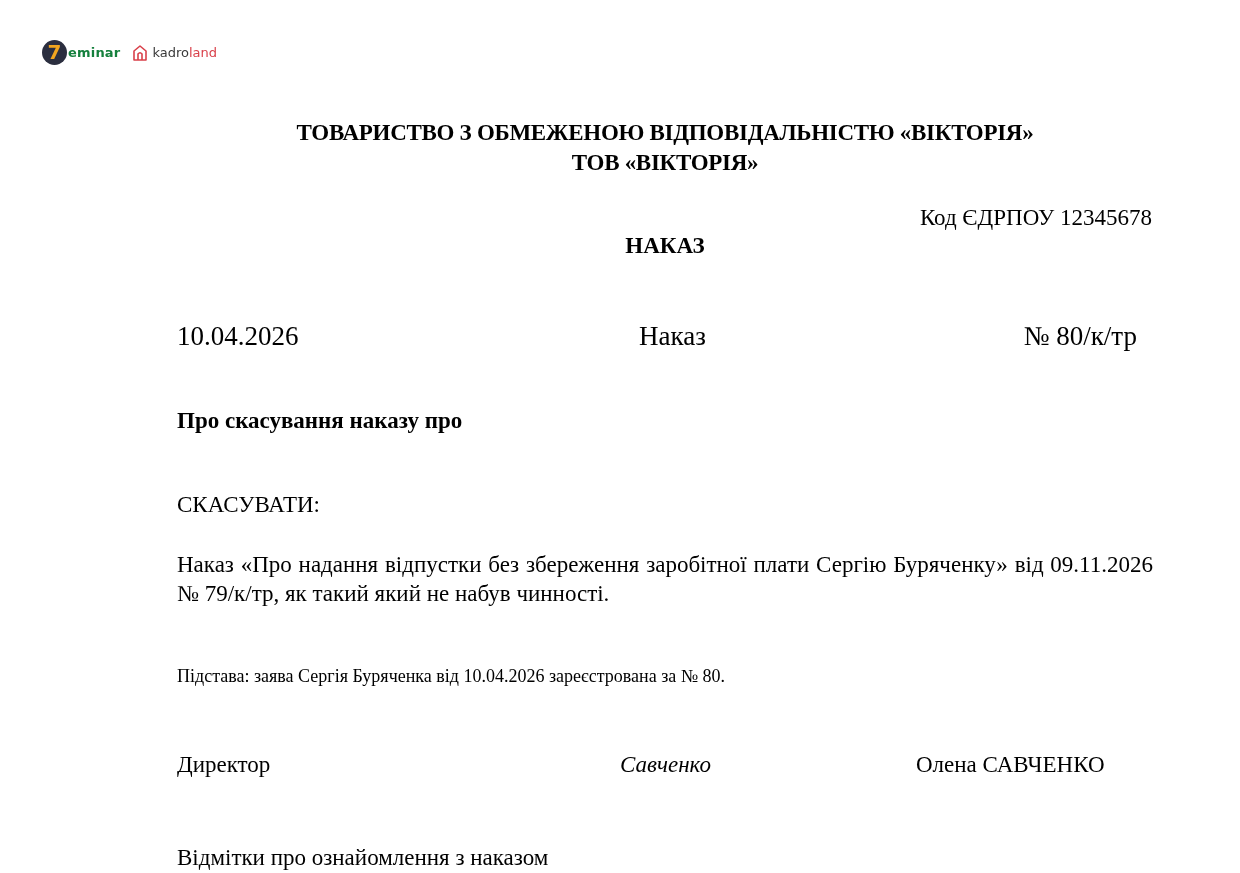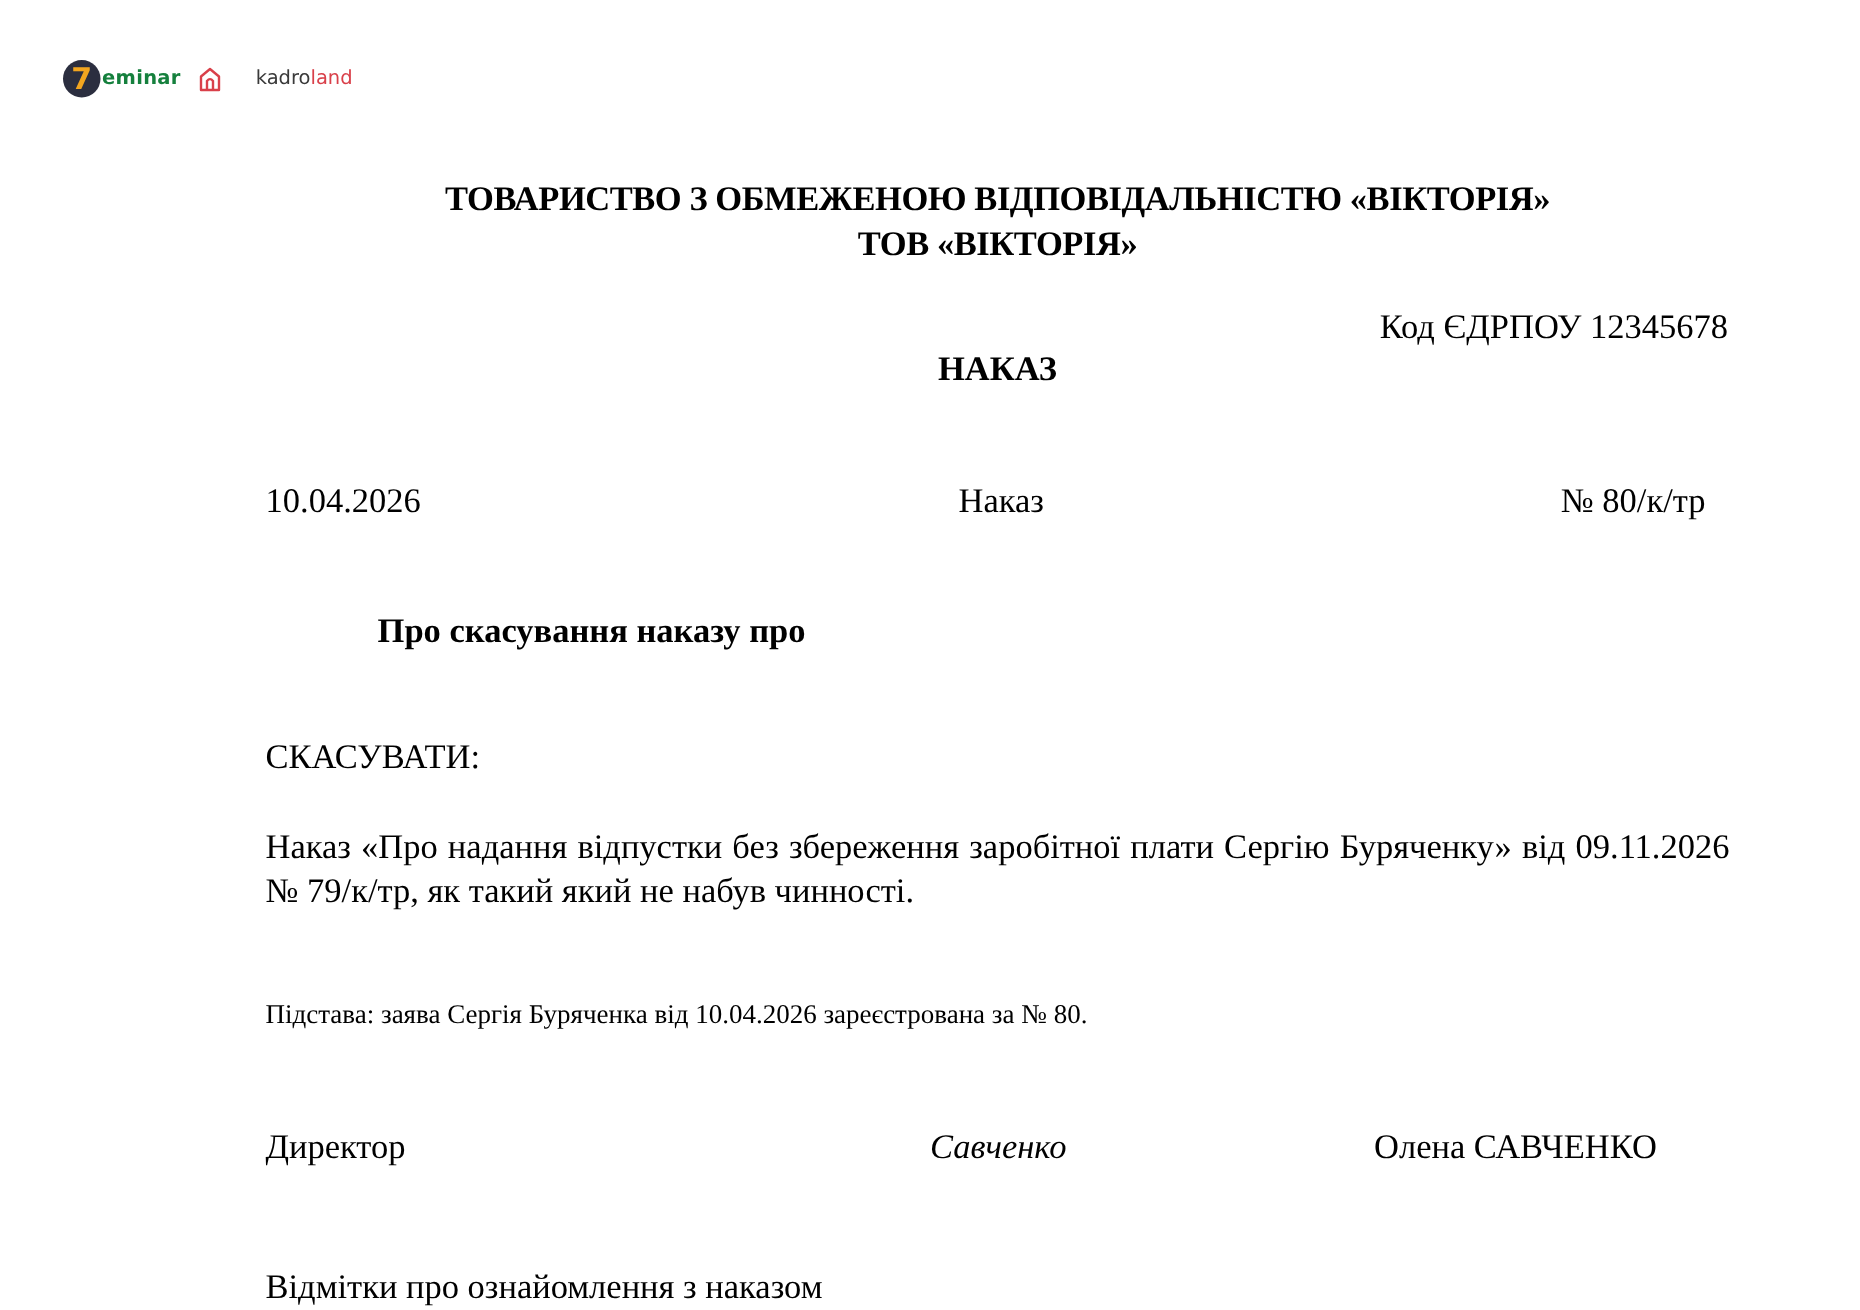--- a/index.html
+++ b/index.html
@@ -43,21 +43,21 @@
   }
   .seminar-text {
     font-size: 13px;
     font-weight: bold;
     color: #15803d;
     letter-spacing: 0.2px;
   }
   .logo-kadroland {
     display: flex;
     align-items: center;
-    gap: 22px;
+    gap: 4px;
   }
   .kadro-icon svg { display: block; }
   .kadro-text {
     font-size: 13px;
     color: #3a3a3a;
   }
   .kadro-text .accent { color: #d9404a; }
 
   .company {
     position: absolute;
@@ -83,36 +83,35 @@
     top: 233px;
     text-align: center;
     font-weight: bold;
     font-size: 23px;
   }
   .meta-row {
     position: absolute;
     left: 177px;
     top: 321px;
     width: 960px;
-    font-size: 23px;
+    font-size: 27px;
     height: 30px;
   }
   .meta-row .date { position: absolute; left: 0; }
   .meta-row .city { position: absolute; left: 462px; }
   .meta-row .number { position: absolute; right: 0; }
 
   .subject {
     position: absolute;
     left: 177px;
     top: 406px;
     width: 360px;
     font-weight: bold;
     font-size: 23px;
     line-height: 29px;
-    text-align: right;
   }
   .directive {
     position: absolute;
     left: 177px;
     top: 492px;
     font-size: 23px;
   }
   .body-para {
     position: absolute;
     left: 177px;

